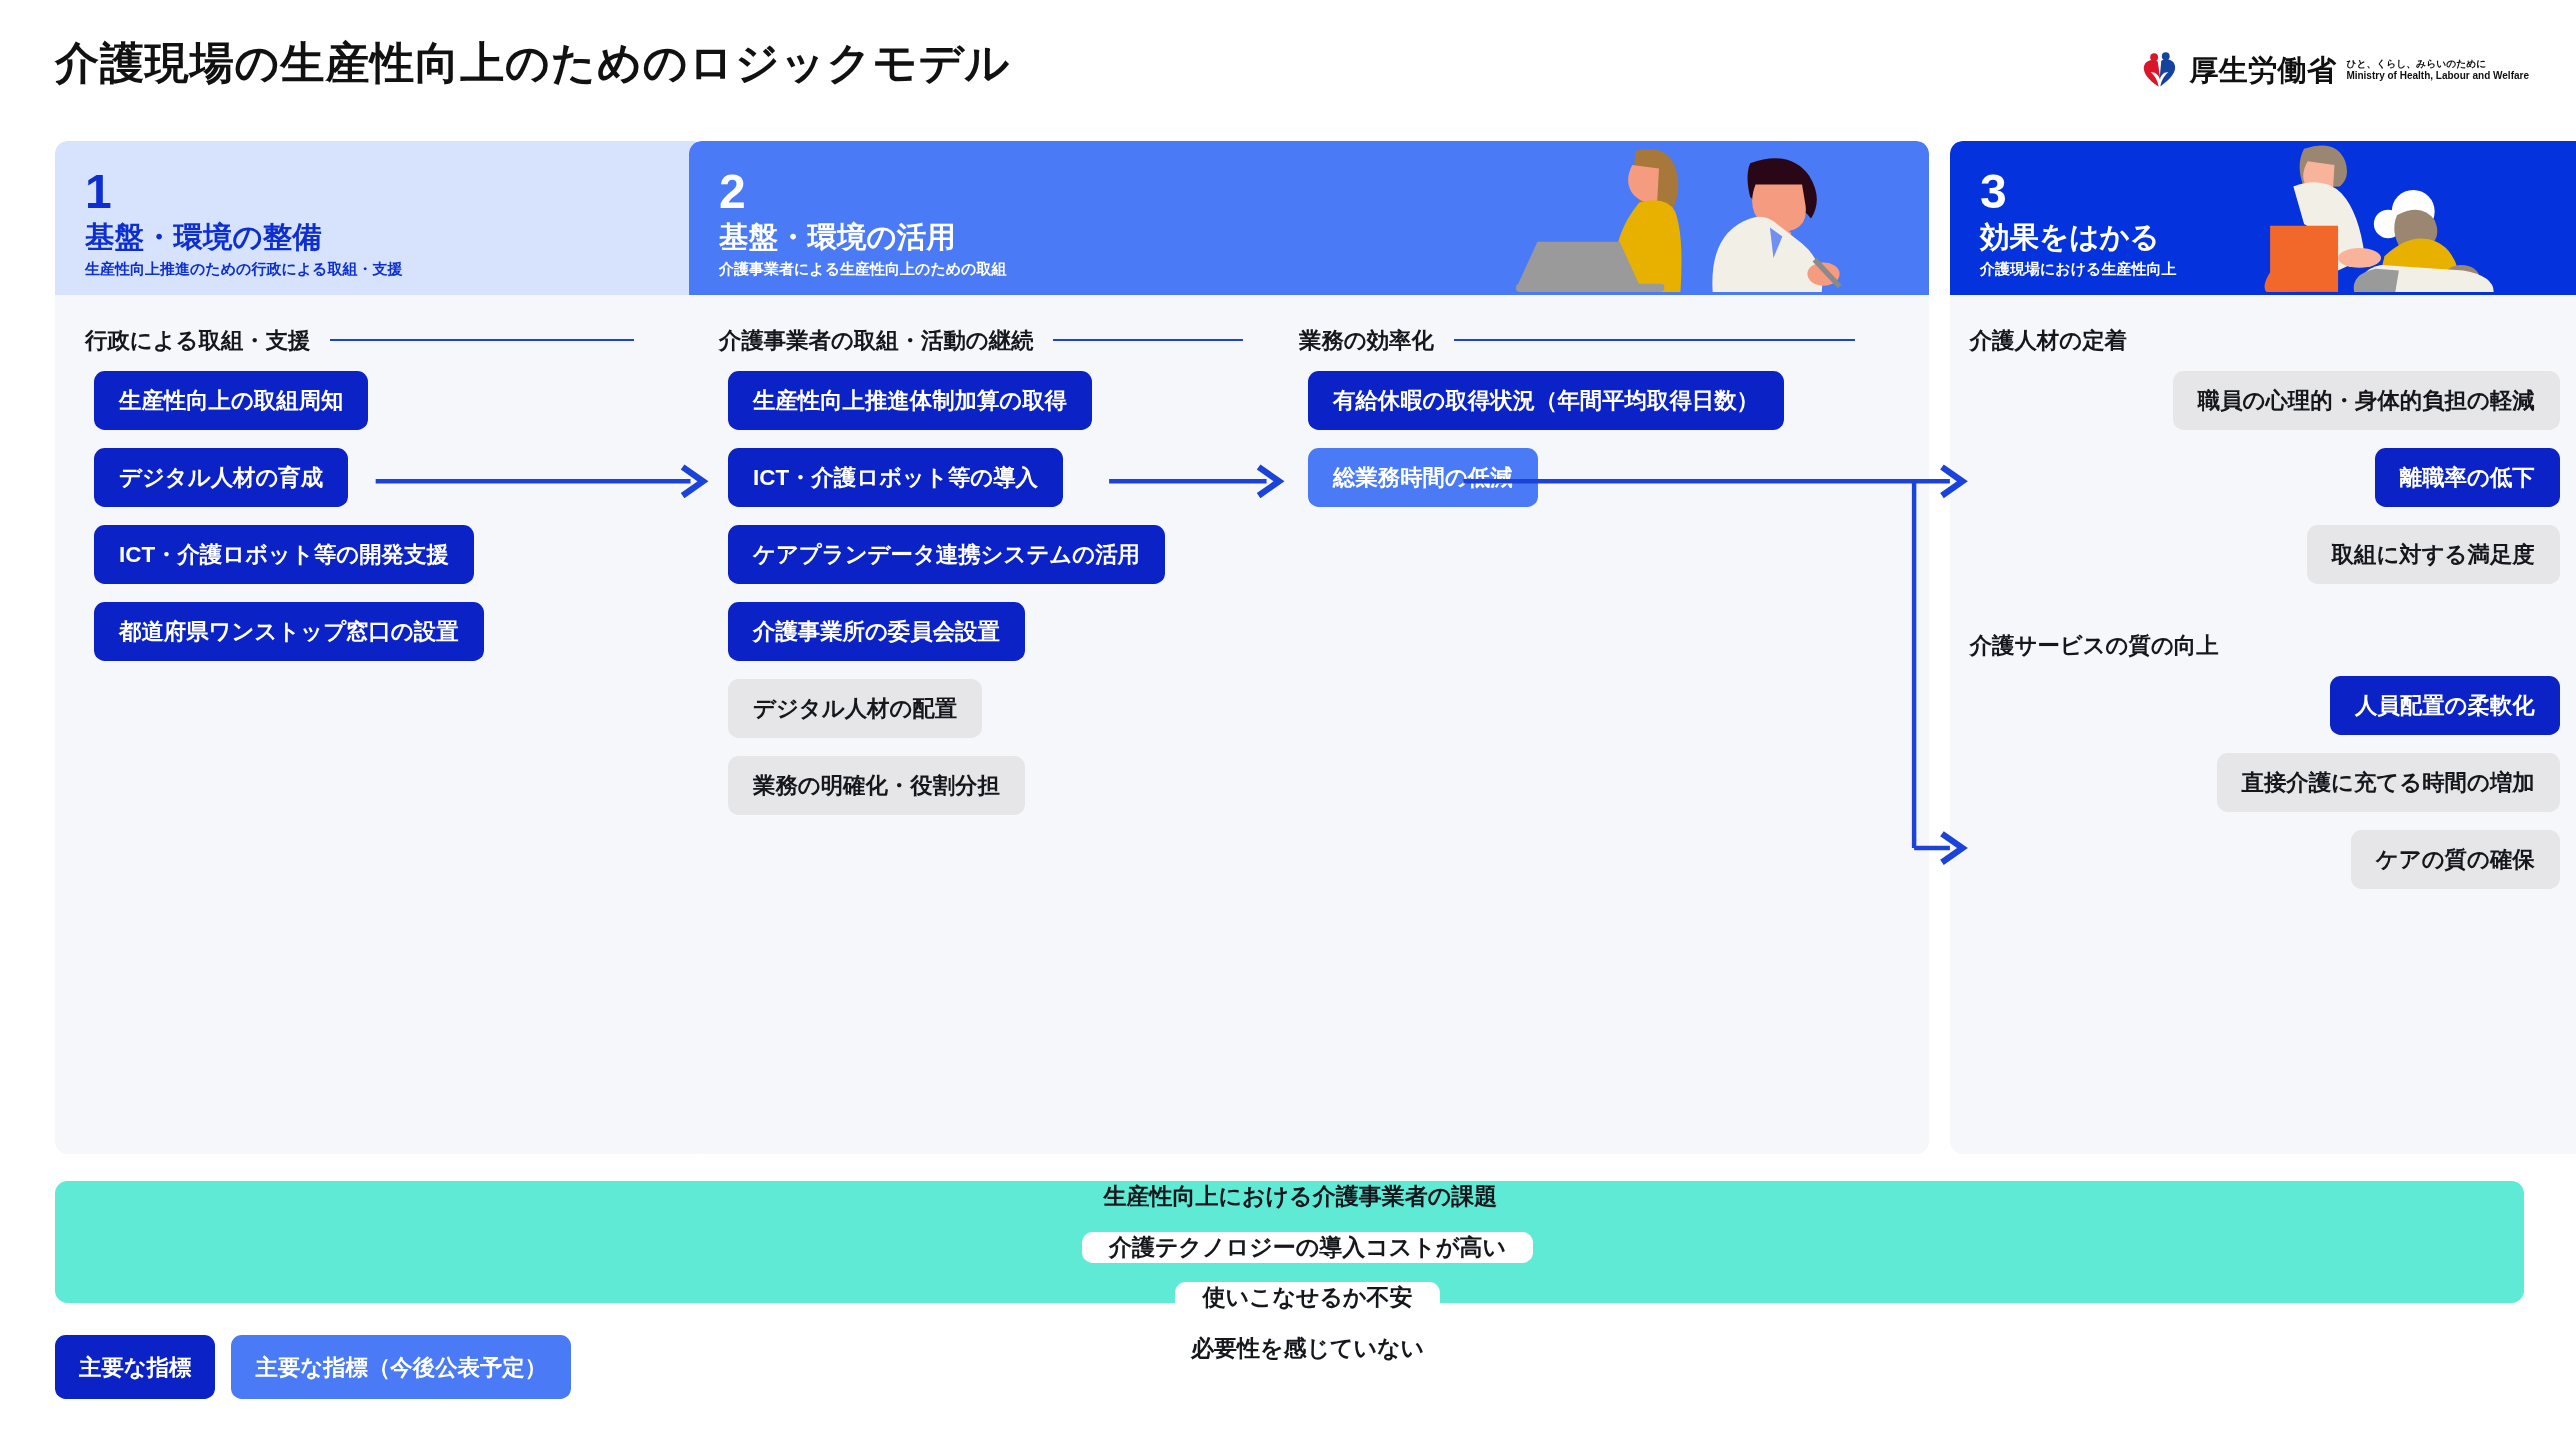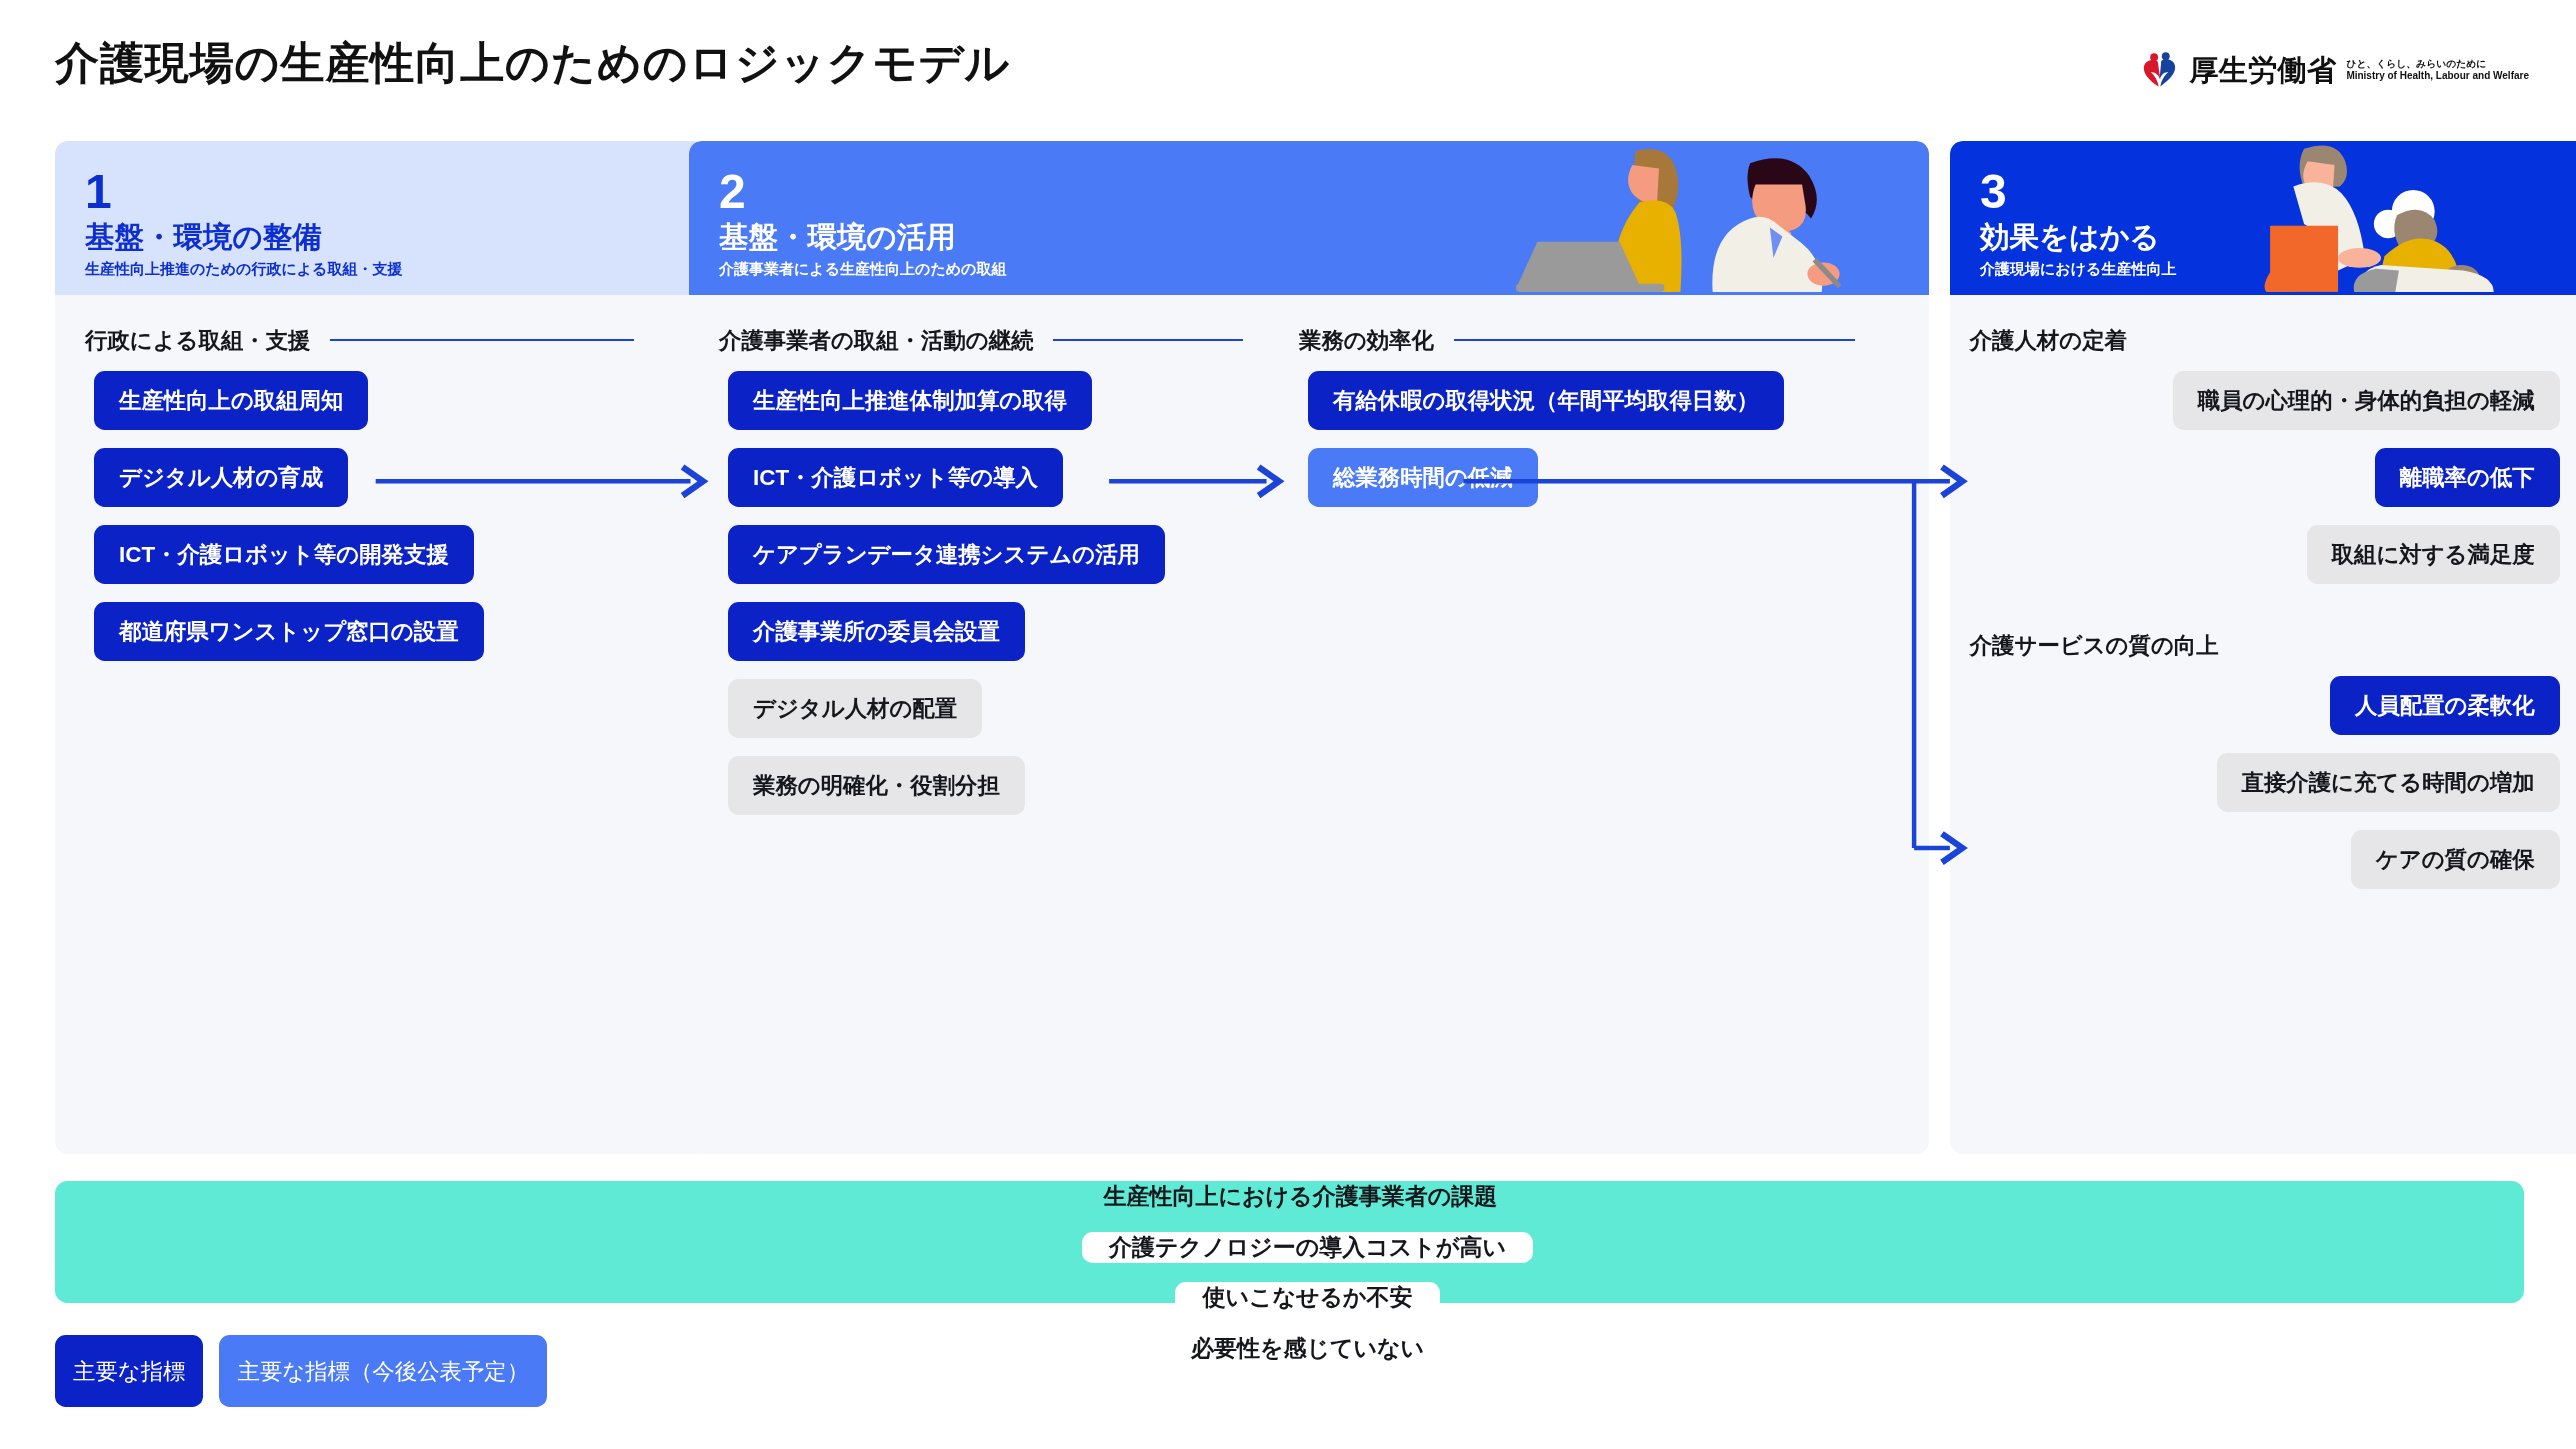--- a/index.html
+++ b/index.html
@@ -92,22 +92,22 @@
   .issue-chip {
     display: inline-flex; align-items: center; justify-content: center;
     background: #ffffff; border-radius: 10.7px; height: 70px; padding: 0 27px;
     font-size: 23px; font-weight: 700; color: #15171c; white-space: nowrap;
   }
 
   
   .legend { position: absolute; left: 55px; top: 1335px; display: flex; gap: 16px; }
   .legend-chip {
     display: inline-flex; align-items: center; justify-content: center;
-    height: 72px; padding: 0 18px; border-radius: 10.7px;
-    font-size: 22.4px; font-weight: 400; color: #ffffff; white-space: nowrap;
+    height: 64px; padding: 0 24px; border-radius: 10.7px;
+    font-size: 22.4px; font-weight: 700; color: #ffffff; white-space: nowrap;
   }
   .legend-chip.primary { background: #0b22c6; }
   .legend-chip.future { background: #4a7af5; }
 </style>
 </head>
 <body>
 
 <div class="page">
 
   <div class="page-title">介護現場の生産性向上のためのロジックモデル</div>

